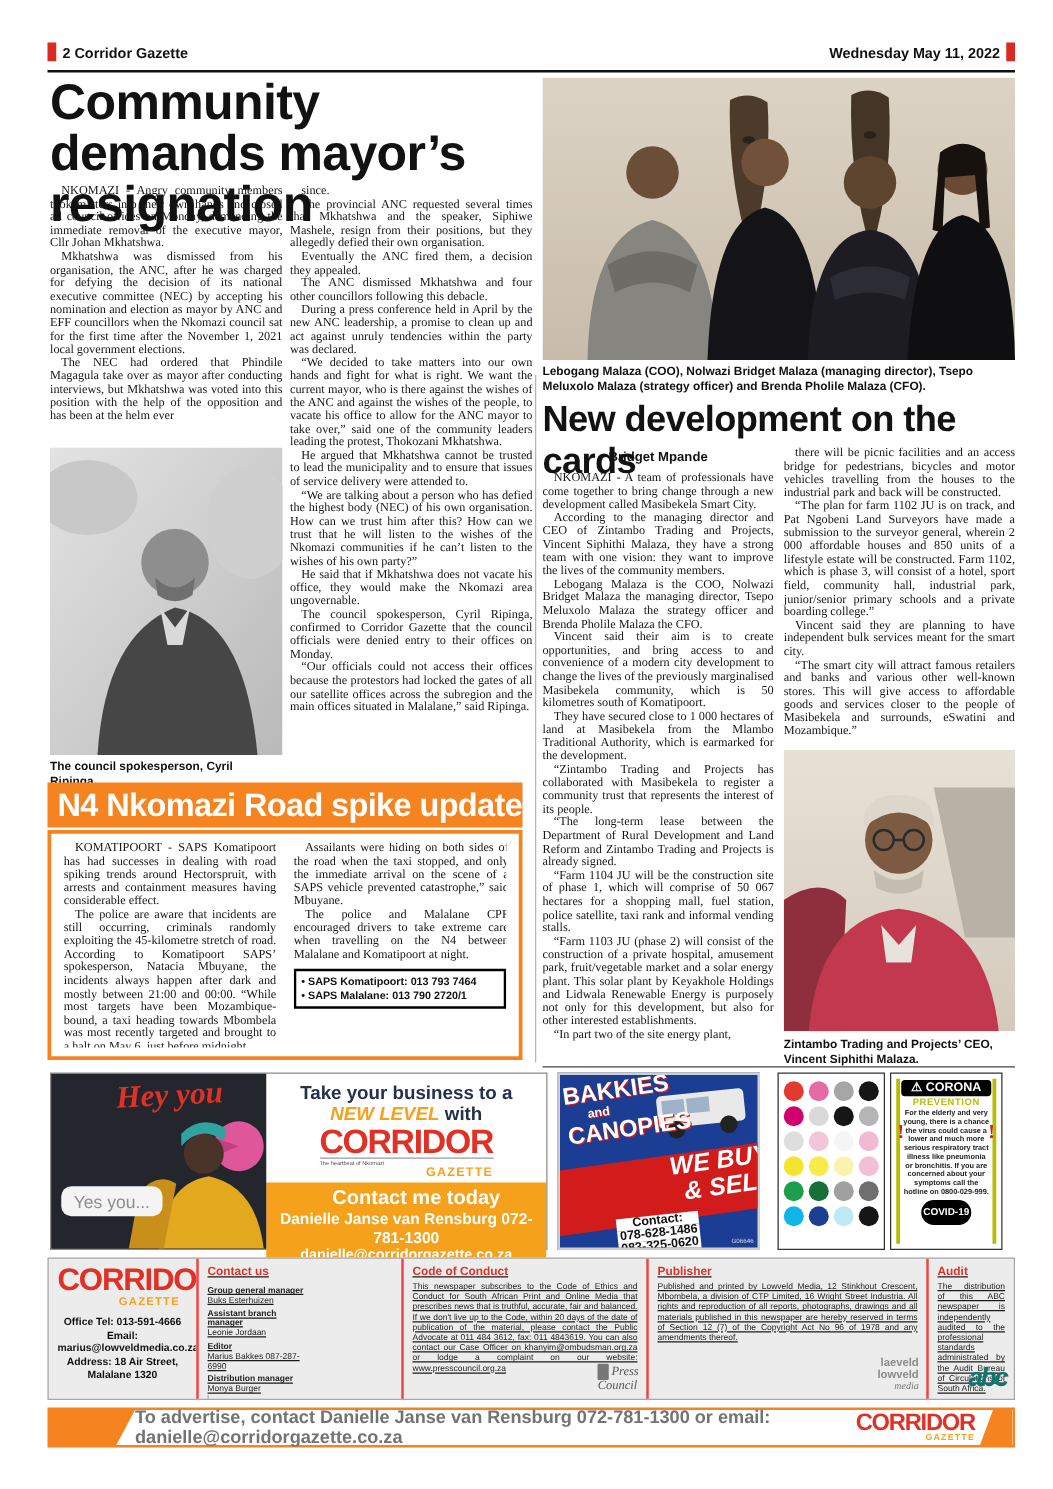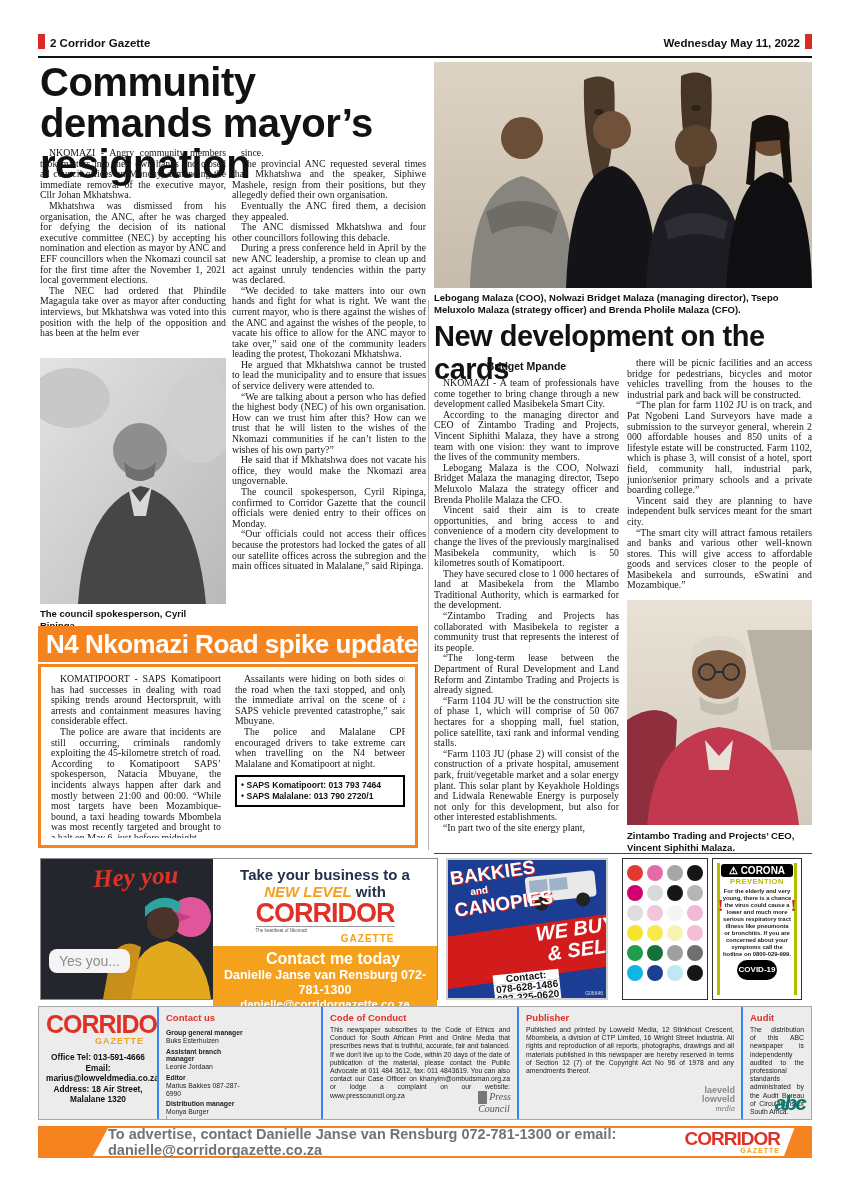--- a/index.html
+++ b/index.html
@@ -87,21 +87,21 @@
   .corona-sub{font:bold 7.5px/10px "Liberation Sans",sans-serif;color:#b5bd00;letter-spacing:0.5px;position:relative;}
   .corona-body{font:bold 5.9px/7px "Liberation Sans",sans-serif;color:#222;margin:1px 9px;position:relative;text-align:center;}
   .corona-excl{position:absolute;top:38px;font:bold 16px "Liberation Serif",serif;color:#d21c1c;}
   .covid-logo{position:relative;margin:2px auto 0 auto;width:40px;height:20px;background:#000;border-radius:10px;
               color:#fff;font:bold 8px/20px "Liberation Sans",sans-serif;}
 
   
   .footer{position:absolute;left:38px;top:1006px;width:774px;height:114px;background:#ececec;
           border:1px solid #a8a8a8;box-sizing:border-box;display:flex;}
   .fsec{box-sizing:border-box;padding:5px 7px;position:relative;overflow:hidden;}
-  .fsec + .fsec{border-left:2px solid #3b82f6;}
+  .fsec + .fsec{border-left:2px solid #ef4444;text-decoration:underline;}
   .fhead{font:bold 9.5px "Liberation Sans",sans-serif;color:#e03127;margin-bottom:3px;}
   .ftiny{font:6.8px/8.2px "Liberation Sans",sans-serif;color:#222;text-align:justify;}
   .frole{font:bold 6.8px/7.8px "Liberation Sans",sans-serif;color:#222;margin-top:3px;}
   .fdet{font:6.8px/7.8px "Liberation Sans",sans-serif;color:#222;}
   .flogo-main{font:bold 25px/24px "Liberation Sans",sans-serif;color:#e03127;letter-spacing:-1px;text-align:center;}
   .flogo-sub{font:bold 9px "Liberation Sans",sans-serif;color:#f5a11c;letter-spacing:1px;text-align:right;margin-right:6px;}
   .foffice{font:bold 8.3px/10.6px "Liberation Sans",sans-serif;text-align:center;color:#111;margin-top:6px;}
   .masthead{width:118px;flex:none;}
   .contactus{width:164px;flex:none;display:flex;flex-wrap:wrap;}
   .cu-col{width:78px;}

